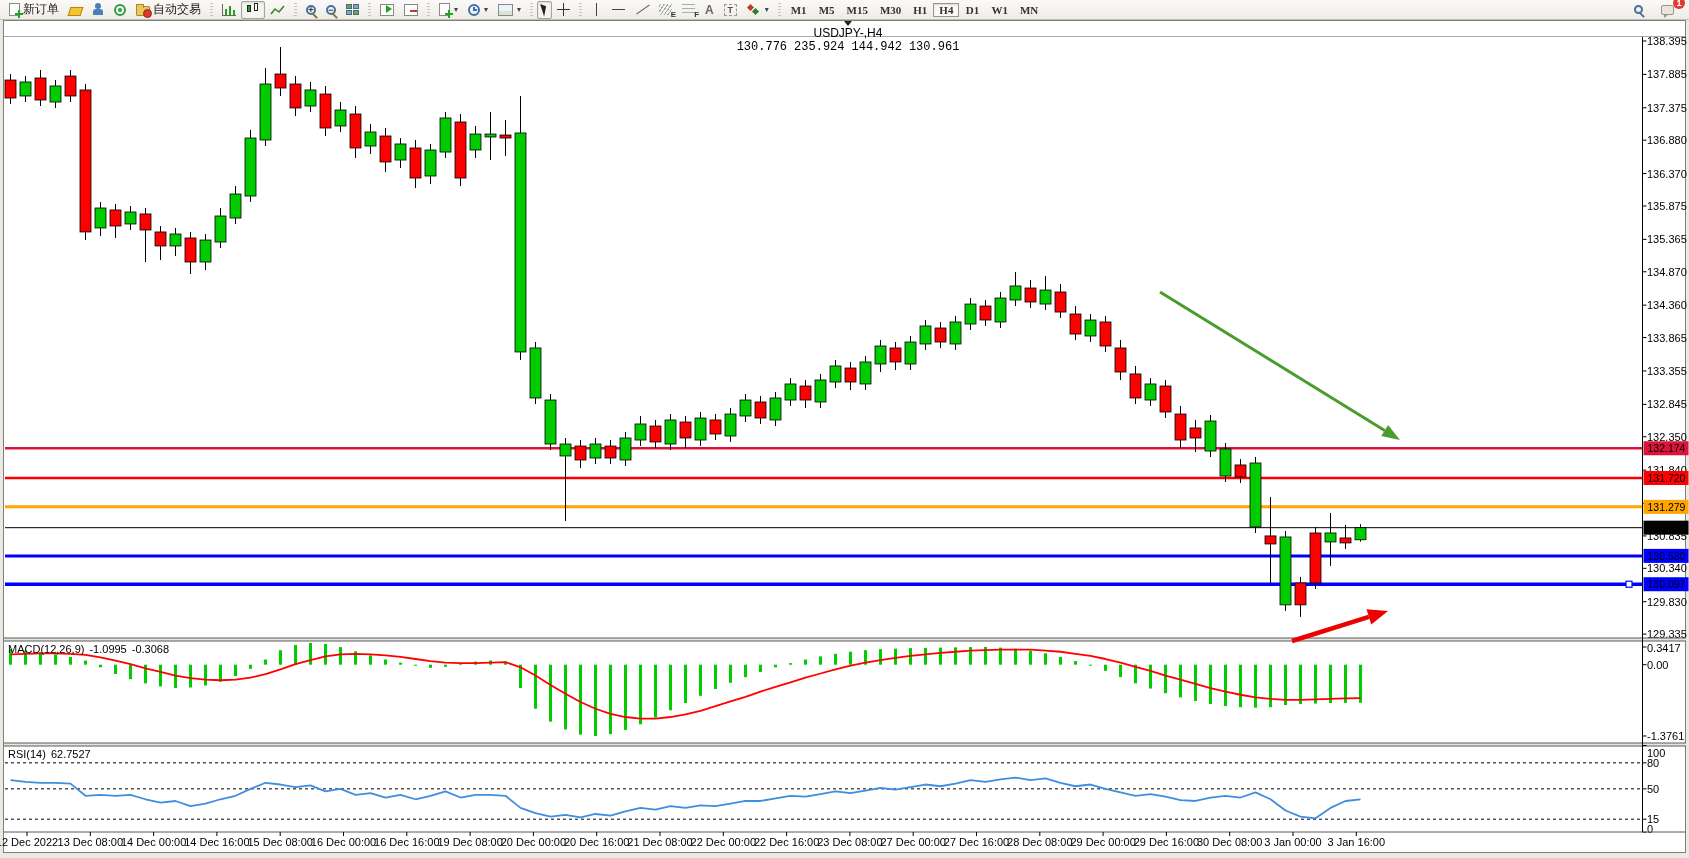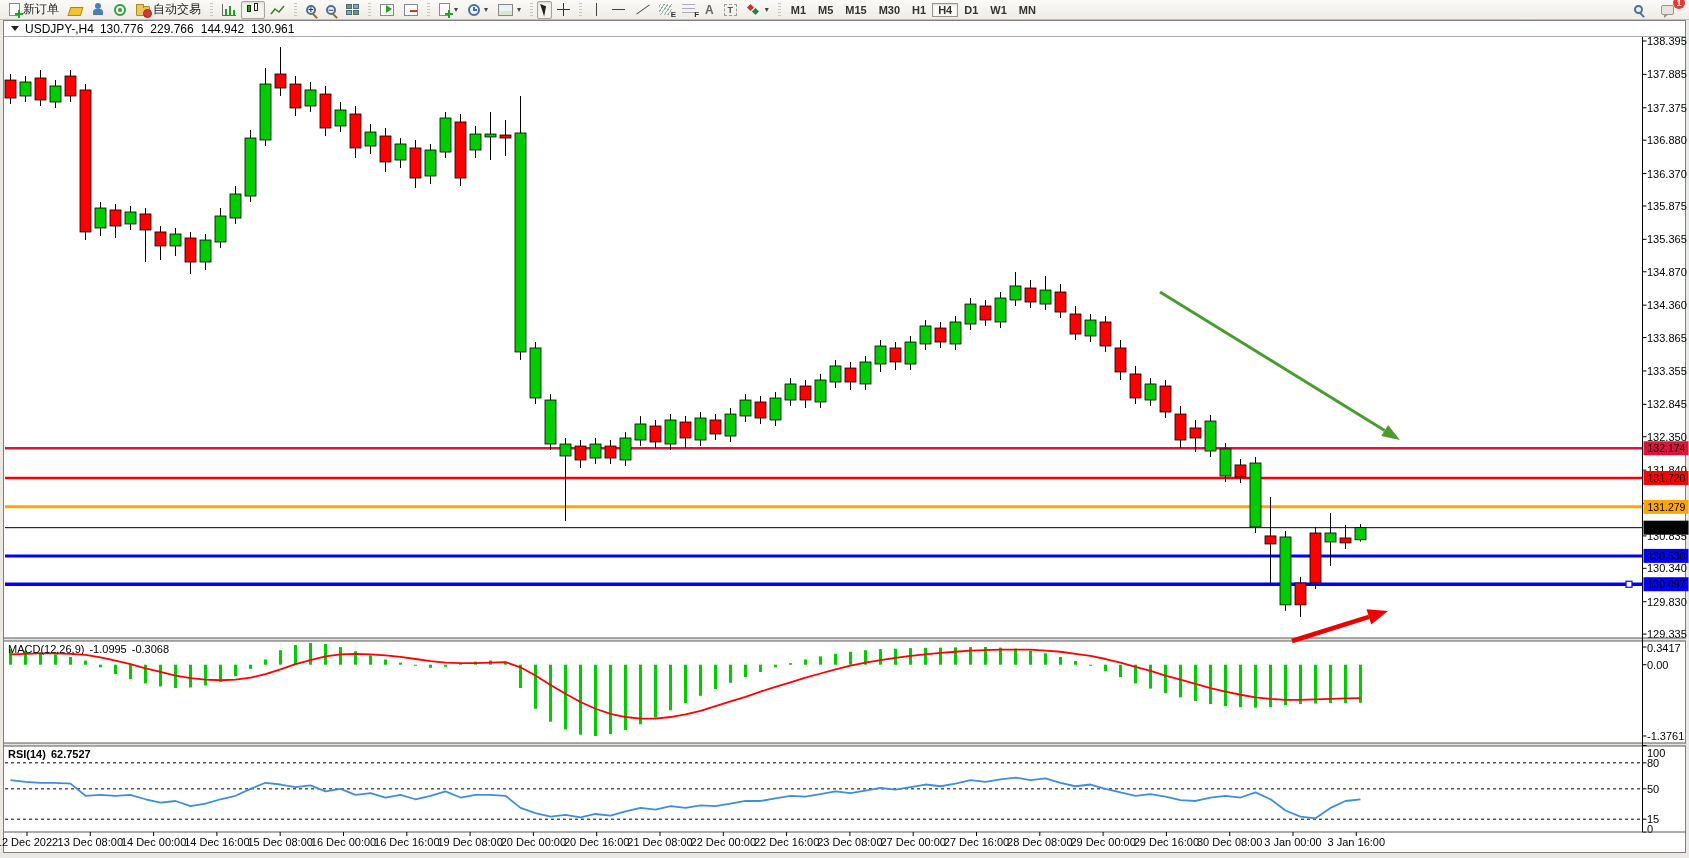--- a/index.html
+++ b/index.html
@@ -12,21 +12,21 @@
     display:flex; align-items:center; padding:0 4px; z-index:30; font-size:12px; color:#222; }
   .tb-grip { width:7px; height:14px; margin:0 2px;
     background:repeating-linear-gradient(180deg,#c9c5bd 0 1px,transparent 1px 3px);
     background-size:3px 100%; background-repeat:no-repeat; background-position:2px 0; }
   .tb-btn { height:18px; display:flex; align-items:center; gap:3px; padding:0 4px;
     border:1px solid transparent; border-radius:2px; }
   .tb-btn.active { border-color:#a8a49c; background:#f6f4ef; box-shadow:inset 0 1px 2px rgba(0,0,0,.12); }
   .tb-caret { font-size:8px; color:#444; margin-left:1px; }
   .tf-btn { height:14px; min-width:26px; padding:0 5px; display:flex; align-items:center;
     justify-content:center; font-size:11px; font-weight:bold; color:#333;
-    border:1px solid transparent; }
+    border:1px solid transparent;font-family:Liberation Serif, serif; }
   .tf-btn.active { border-color:#9a968e; background:#fcfbf8; box-shadow:inset 0 1px 2px rgba(0,0,0,.15); }
   .tb-right { margin-left:auto; display:flex; align-items:center; gap:8px; padding-right:6px; }
 
   
   .ic { position:relative; display:inline-block; }
   .ic-doc { width:11px; height:13px; background:#fff; border:1px solid #8a8a8a; }
   .ic-plus { position:absolute; right:-4px; bottom:-3px; width:8px; height:8px; }
   .ic-plus:before, .ic-plus:after { content:""; position:absolute; background:#1fa320; }
   .ic-plus:before { left:3px; top:0; width:2px; height:8px; }
   .ic-plus:after { left:0; top:3px; width:8px; height:2px; }
@@ -83,40 +83,40 @@
     border-top:4px solid #9a958b; border-right:5px solid transparent; }
   .badge { position:absolute; right:-7px; top:-5px; min-width:12px; height:12px; border-radius:50%;
     background:#e03c31; color:#fff; font-size:9px; font-weight:bold; display:flex;
     align-items:center; justify-content:center; padding:0 2px; }
 
   
   .chart-frame { position:absolute; left:3px; top:20px; width:1683px; height:833px;
     background:#fff; border:1px solid #7f7f7f; z-index:1; }
   .chart-title { position:absolute; left:4px; top:21px; width:1681px; height:16px;
     background:#fff; border-bottom:1px solid #a9a9a9; display:flex; align-items:center;
-    gap:6px; padding-left:7px; font-size:12px; color:#000; z-index:3; }
+    padding-left:7px; font-size:12px; color:#000; z-index:3;flex-direction:column; }
   .chart-title .tri { width:0; height:0; border-left:4px solid transparent;
     border-right:4px solid transparent; border-top:5px solid #222; }
-  .chart-title .ohlc { display:flex; gap:7px; }
+  .chart-title .ohlc { display:flex; gap:7px;font-family:Liberation Mono, monospace; }
   #chart-svg { position:absolute; left:0; top:0; z-index:2; }
   svg text { font-family:"Liberation Sans", sans-serif; font-size:11px; fill:#000; }
   .ind-label { position:absolute; z-index:4; font-size:11px; color:#000; display:flex; gap:5px; }
   .status-strip { position:absolute; left:0; top:853px; width:1689px; height:5px; background:#ece9e3; z-index:5; }
 </style>
 </head>
 <body>
 
 <div class="chart-frame"></div>
 
 <div class="chart-title">
   <span class="tri"></span>
   <span>USDJPY-,H4</span>
   <span class="ohlc">
     <span>130.776</span>
-    <span>229.766</span>
+    <span>235.924</span>
     <span>144.942</span>
     <span>130.961</span>
   </span>
 </div>
 
 <svg id="chart-svg" width="1689" height="858">
     <line x1="1642.5" y1="41" x2="1646.5" y2="41" stroke="#000" stroke-width="1"></line>
     <text x="1647" y="45">138.395</text>
     <line x1="1642.5" y1="74.38766000000126" x2="1646.5" y2="74.38766000000126" stroke="#000" stroke-width="1"></line>
     <text x="1647" y="78.38766000000126">137.885</text>
@@ -705,21 +705,21 @@
     <text x="1647.5" y="559.8900900000006" fill="#fff" style="font-size:10.5px">130.530</text>
     <rect x="1643.5" y="577.2368680000001" width="45" height="14" fill="#0000ff"></rect>
     <text x="1647.5" y="588.2368680000001" fill="#fff" style="font-size:10.5px">130.097</text>
   </svg>
 
 <div class="ind-label" style="left:8px; top:643px;">
   <span>MACD(12,26,9)</span>
   <span>-1.0995</span>
   <span>-0.3068</span>
 </div>
-<div class="ind-label" style="left:8px; top:748px;font-weight:bold;">
+<div class="ind-label" style="left:8px; top:748px;">
   <span>RSI(14)</span>
   <span>62.7527</span>
 </div>
 
 <div class="toolbar">
   <div class="tb-btn">
     <span class="ic ic-doc">
         <span class="ic-plus"></span>
       </span>
     <span>新订单</span>

